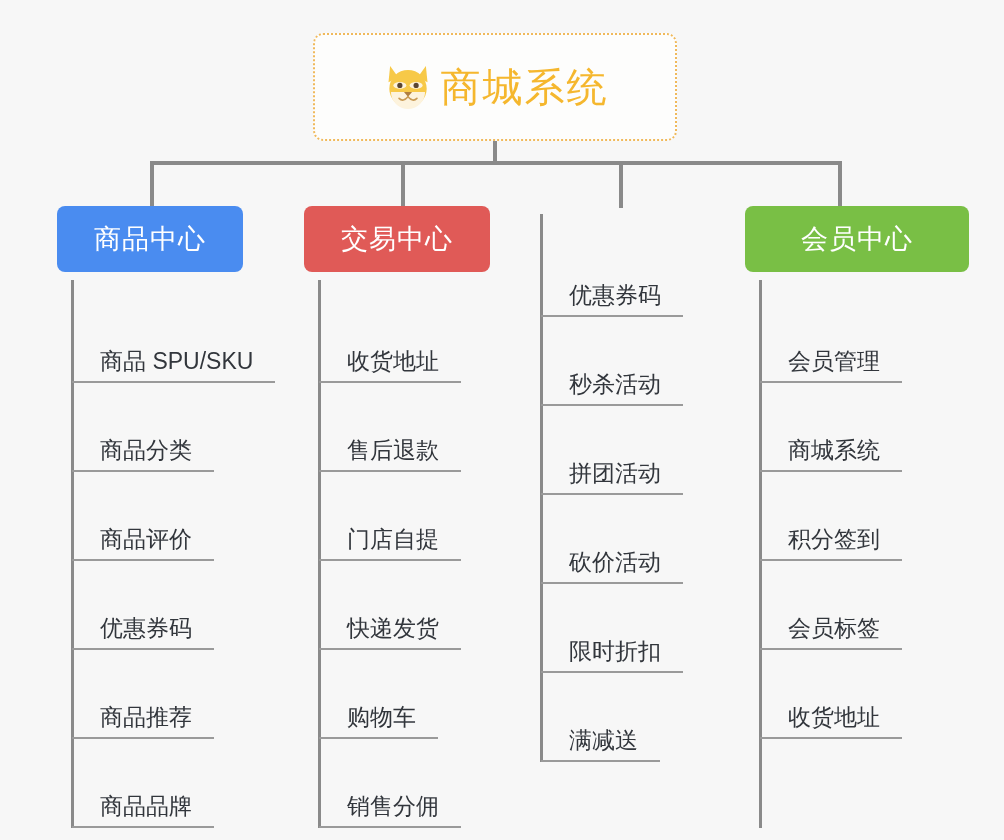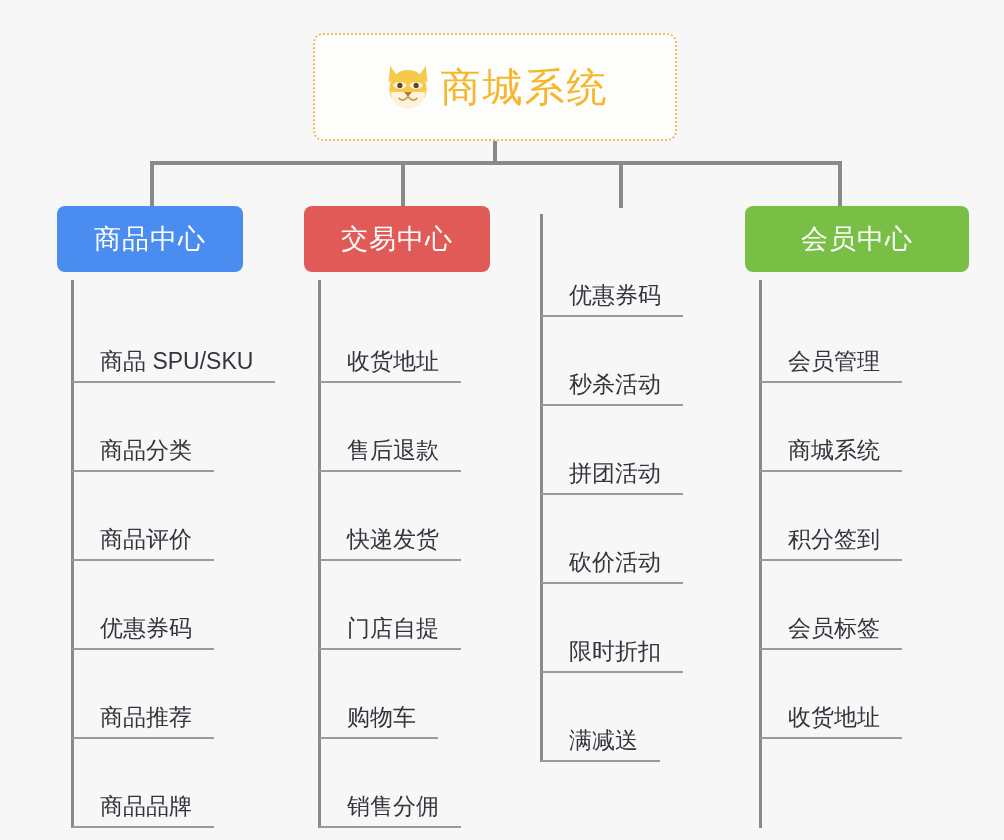--- a/index.html
+++ b/index.html
@@ -177,24 +177,24 @@
     </div>
     <div class="branch-body">
       <div class="trunk" style="background: rgb(138, 138, 138); height: 548px;"></div>
       <div class="leaf">
           <span class="leaf-label">收货地址</span>
         </div>
       <div class="leaf">
           <span class="leaf-label">售后退款</span>
         </div>
       <div class="leaf">
+          <span class="leaf-label">门店自提</span>
+        </div>
+      <div class="leaf">
           <span class="leaf-label">快递发货</span>
-        </div>
-      <div class="leaf">
-          <span class="leaf-label">门店自提</span>
         </div>
       <div class="leaf">
           <span class="leaf-label">购物车</span>
         </div>
       <div class="leaf">
           <span class="leaf-label">销售分佣</span>
         </div>
     </div>
   </div>
 

